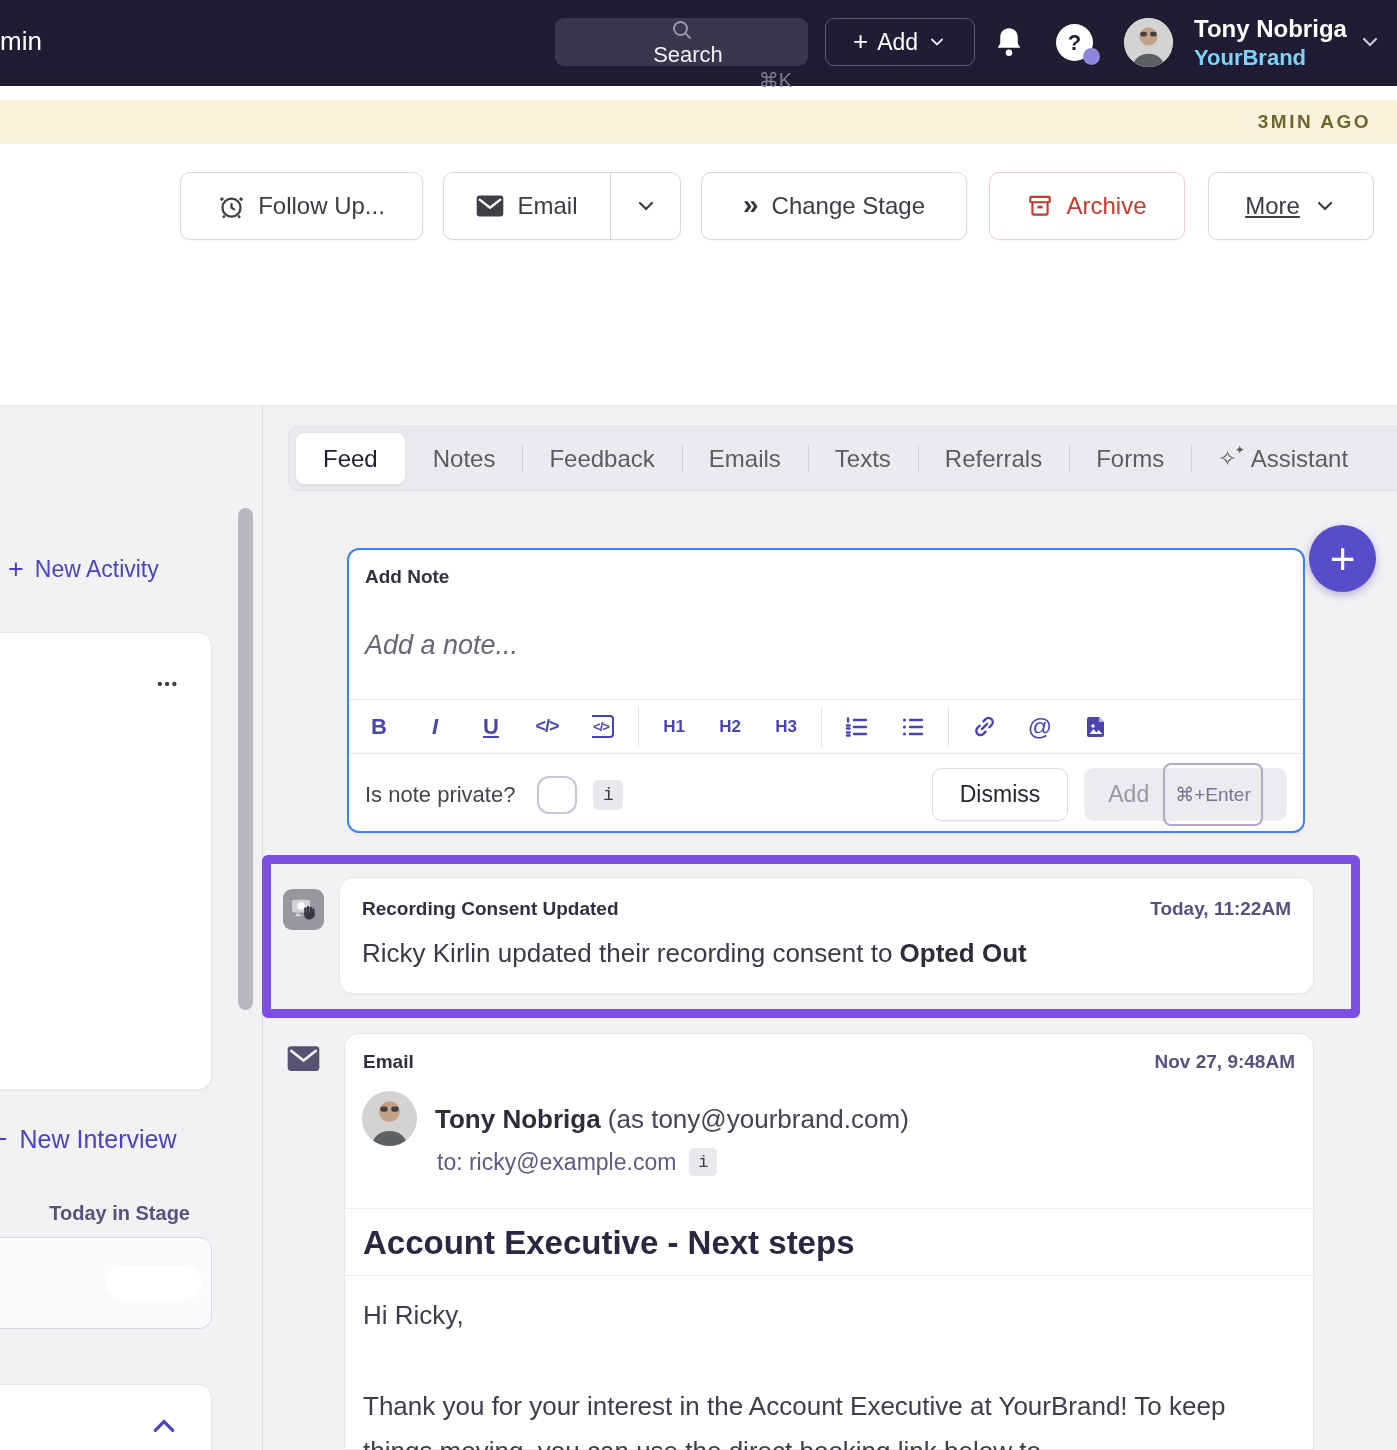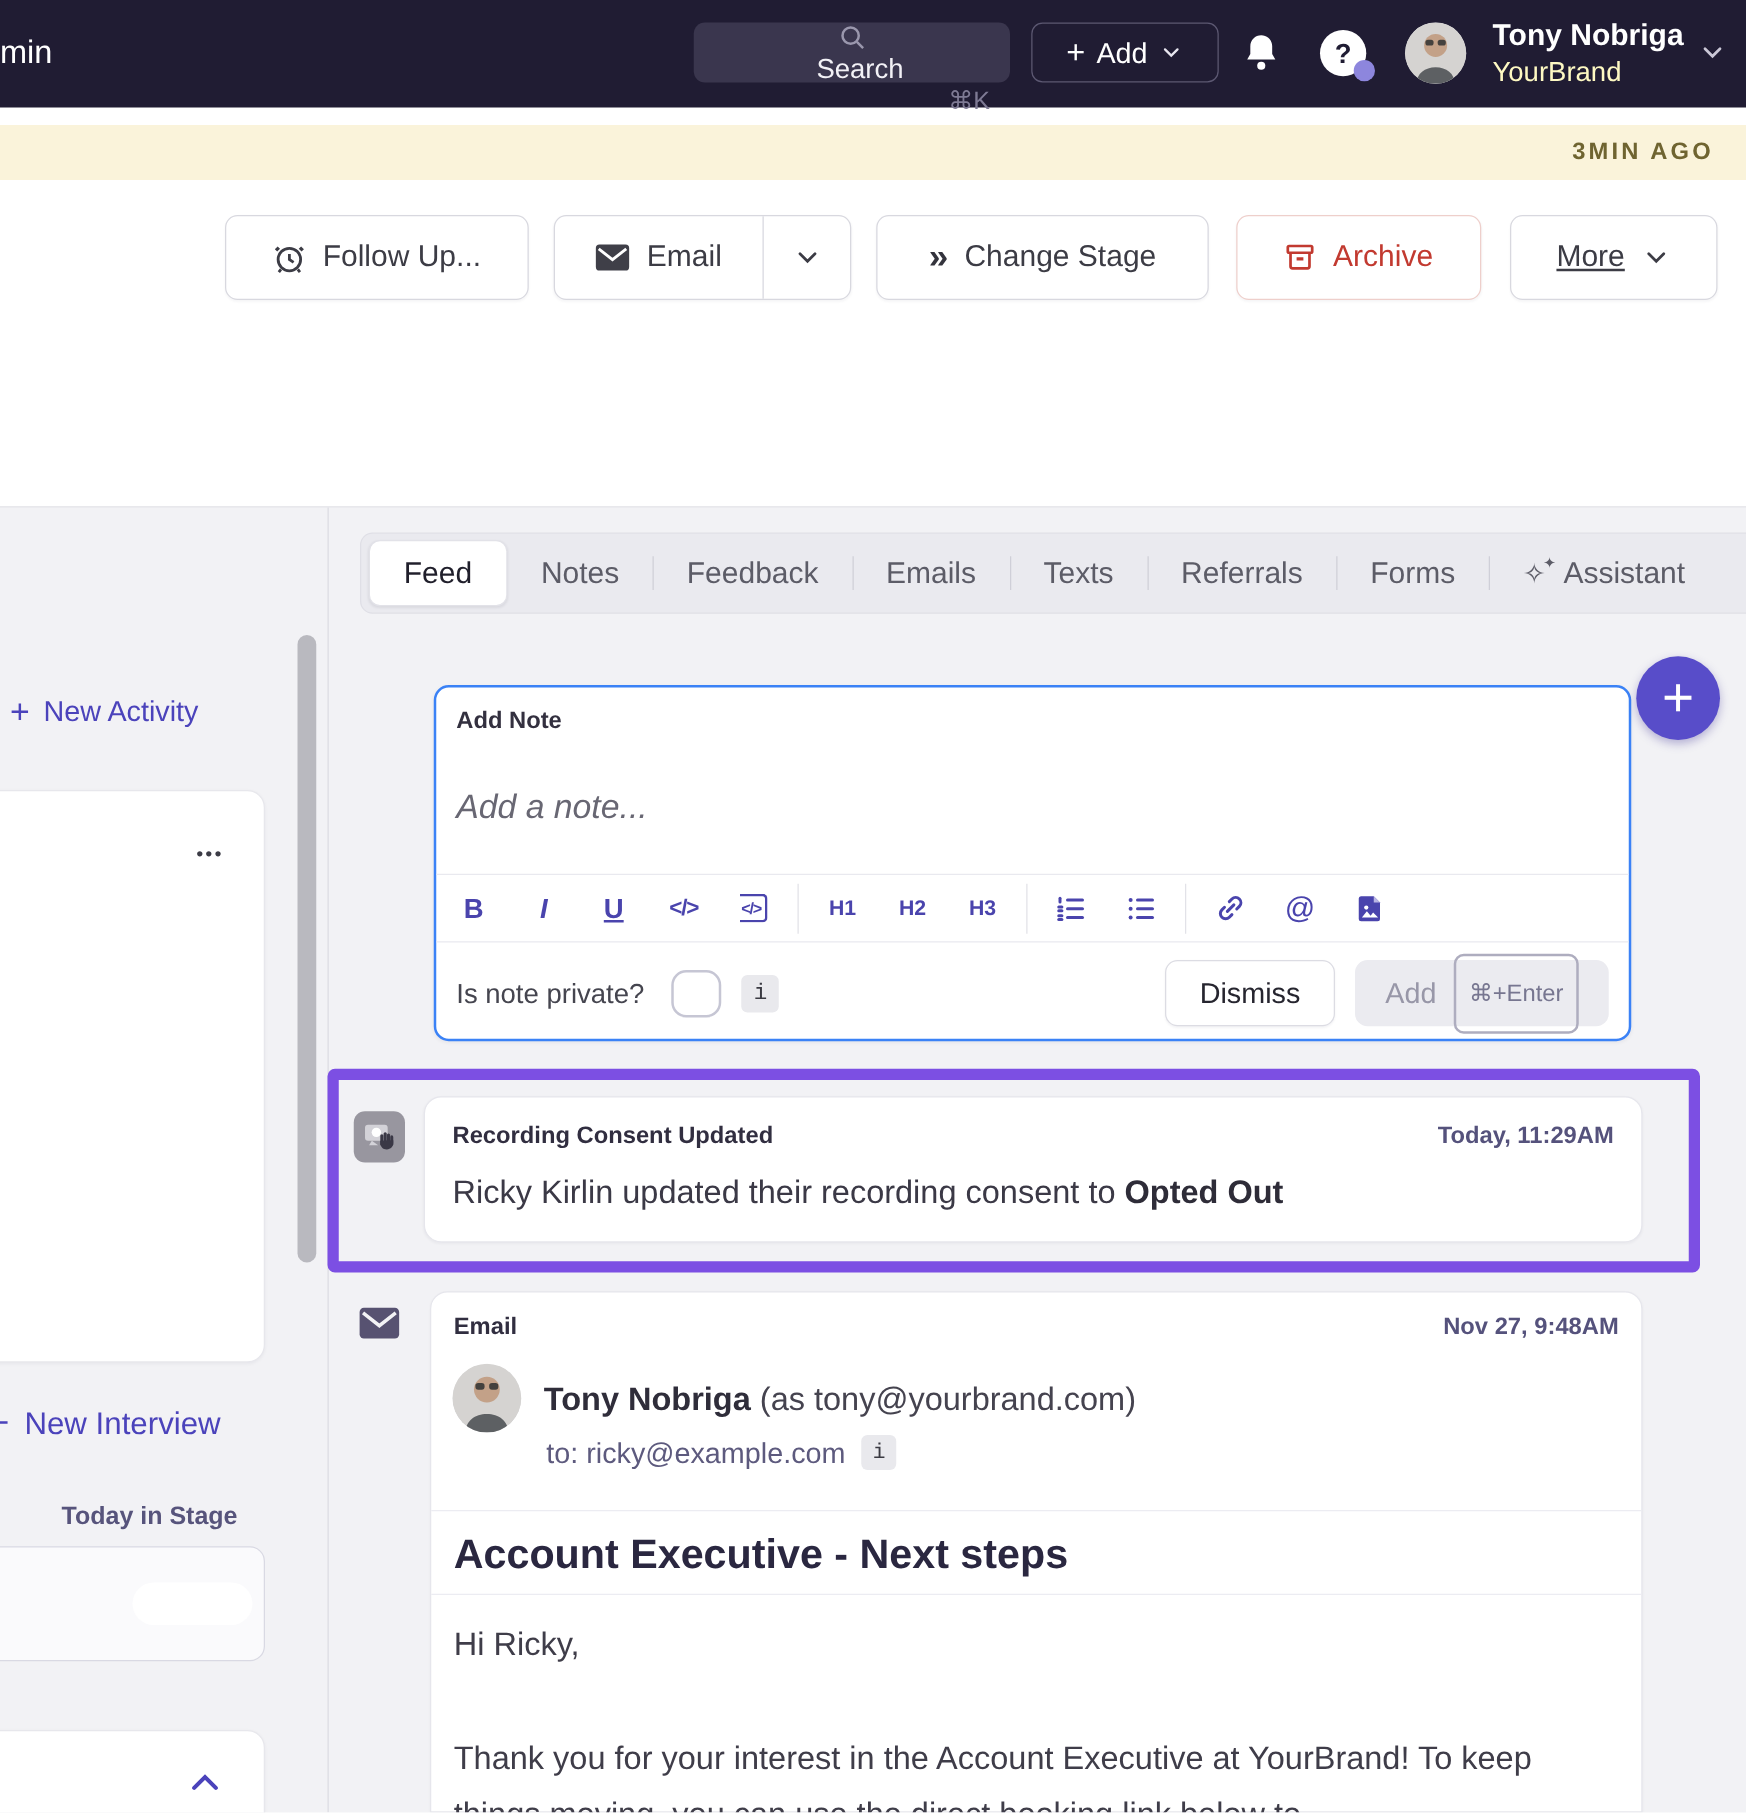--- a/index.html
+++ b/index.html
@@ -16,21 +16,21 @@
   .addbtn { position:absolute; left:825px; top:18px; width:150px; height:48px; border:1px solid #5c5872; border-radius:9px; display:flex; align-items:center; justify-content:center; gap:9px; color:#fff; font-size:23px; cursor:pointer; }
   .addbtn .plus { font-size:26px; font-weight:300; margin-top:-2px; }
   .bell { position:absolute; left:994px; top:25px; cursor:pointer; }
   .help { position:absolute; left:1056px; top:24px; width:37px; height:37px; background:#fff; border-radius:50%; display:flex; align-items:center; justify-content:center; font-size:22px; font-weight:bold; color:#201c33; cursor:pointer; }
   .help .dot { position:absolute; right:-7px; bottom:-4px; width:17px; height:17px; border-radius:50%; background:#8d86dd; }
   .avatar { border-radius:50%; overflow:hidden; background:linear-gradient(#ebebeb,#c4c4c6); }
   .avatar svg { display:block; }
   .tb-avatar { position:absolute; left:1124px; top:18px; width:49px; height:49px; cursor:pointer; }
   .userblock { position:absolute; left:1194px; top:14px; cursor:pointer; }
   .userblock .uname { color:#fff; font-size:24px; font-weight:bold; line-height:30px; }
-  .userblock .uorg  { color:#fef9c3; font-size:22px; line-height:27px; }
+  .userblock .uorg  { color:#7dd3fc; font-size:22px; line-height:27px;font-weight:bold; }
   .tb-chev { position:absolute; left:1356px; top:30px; color:#cac7d6; }
 
   
   .banner { position:absolute; left:0; top:100px; width:100%; height:44px; background:#faf3da; display:flex; align-items:center; justify-content:flex-end; padding-right:26px; }
   .banner span { color:#6f6430; font-size:19px; font-weight:bold; letter-spacing:2.5px; }
 
   
   .abtn { position:absolute; top:172px; height:68px; background:#fff; border:1.5px solid #d8d8df; border-radius:10px; display:flex; align-items:center; justify-content:center; gap:13px; font-size:24px; color:#3c3c45; cursor:pointer; box-shadow:0 1px 2px rgba(25,25,50,.04); }
   .abtn svg { flex:0 0 auto; }
   .btn-followup { left:180px; width:243px; }
@@ -354,21 +354,21 @@
           <rect x="12.6" y="10.2" width="2.1" height="7.6" rx="1"></rect>
           <rect x="14.8" y="9" width="2.1" height="8.8" rx="1"></rect>
           <rect x="17" y="9.8" width="2.1" height="8" rx="1"></rect>
           <rect x="19.2" y="11" width="2" height="6.8" rx="1"></rect>
           <path d="M12.6 15.5c0 3 1.6 4.8 4.3 4.8 2.6 0 4.3-1.8 4.3-4.5v-1.6l-8.6.3z"></path>
         </g>
       </svg>
   </div>
   <article class="feed-card consent-card">
     <div class="fc-title">Recording Consent Updated</div>
-    <div class="fc-time">Today, 11:29AM</div>
+    <div class="fc-time">Today, 11:22AM</div>
     <div class="consent-body"><span>Ricky Kirlin updated their recording consent to </span><b>Opted Out</b></div>
   </article>
 
   <span class="email-glyph">
     <svg width="33" height="27" viewBox="0 0 24 19">
         <rect x="0.5" y="0.5" width="23" height="18" rx="2.5" fill="#575271"></rect>
         <polyline points="2.5 3.5 12 11 21.5 3.5" fill="none" stroke="#f2f2f5" stroke-width="2"></polyline>
       </svg>
   </span>
   <article class="feed-card email-card">

